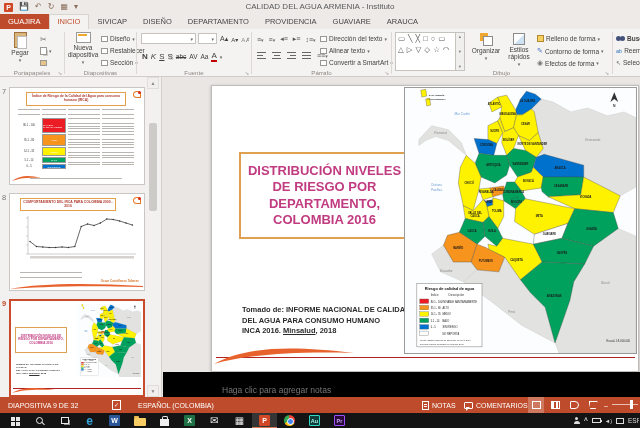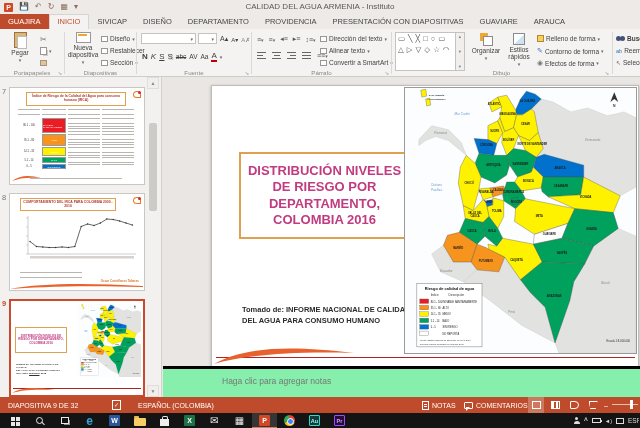--- a/index.html
+++ b/index.html
@@ -62,21 +62,21 @@
   
   #editor{position:absolute;left:163px;top:0;right:0;height:100%}
   #slide{position:absolute;left:48px;top:8px;width:428px;height:287px;background:#fff;border:1px solid #BFBCBA;box-shadow:0 1px 3px rgba(0,0,0,.25)}
   #slide-titlebox{position:absolute;left:27px;top:66px;width:171px;height:87px;border:2px solid #DFA050;background:#fff;display:flex;align-items:center;justify-content:center;text-align:center;font-size:13px;font-weight:bold;color:#C13B80;line-height:1.25;padding:2px}
   #slide-source{position:absolute;left:30px;top:219px;width:190px;font-size:7.5px;color:#2B2B2B;font-weight:600;line-height:1.4}
   #slide-source u{text-decoration:underline}
   .map-frame{position:absolute;right:1px;top:1px;width:233px;height:267px;background:#FBFDFF;border:1px solid #9A9A9A}
   #slide-redline{position:absolute;left:4px;top:271px;right:3px;height:1px;background:#B22222}
   #slide-swoosh{position:absolute;left:2px;bottom:6px}
   
-  #notespane{position:absolute;left:0;right:0;bottom:0;height:31px;background:#86efac;border-top:3px solid #000000}
+  #notespane{position:absolute;left:0;right:0;bottom:0;height:25px;background:#000000;border-top:6px solid #000000}
   #notespane .ph{padding-left:59px;line-height:24px;font-size:8.5px;color:#767676}
   
   #statusbar{position:relative;height:16px;background:#BE4B2B;color:#fff;font-size:7px}
   .sb{position:absolute;top:0;height:16px;display:flex;align-items:center;gap:3px;white-space:nowrap}
   .ic-spell{width:9px;height:10px;background:transparent;border:1px solid #fff;font-size:6px;line-height:8px;text-align:center;color:#fff}
   .ic-page{width:7px;height:9px;border:1px solid #fff;background:transparent;position:relative}
   .ic-page::after{content:'';position:absolute;left:1px;top:2px;width:3px;height:1px;background:#fff;box-shadow:0 2px 0 #fff}
   .ic-bubble{width:9px;height:7px;border:1px solid #fff;border-radius:1px;position:relative}
   .ic-bubble::after{content:'';position:absolute;left:1px;bottom:-3px;border:2px solid transparent;border-top-color:#fff;border-left-color:#fff;width:0;height:0}
   .viewbtn{width:16px;height:16px;display:flex;align-items:center;justify-content:center}
@@ -126,21 +126,20 @@
   <div id="title-text">CALIDAD DEL AGUA ARMENIA - Instituto</div>
 </div>
 
 <div id="tabrow">
     <div class="tab file">GUAJIRA</div>
     <div class="tab active">INICIO</div>
     <div class="tab">SIVICAP</div>
     <div class="tab">DISEÑO</div>
     <div class="tab">DEPARTAMENTO</div>
     <div class="tab">PROVIDENCIA</div>
-    <div class="tab">PRESENTACIÓN CON DIAPOSITIVAS</div>
     <div class="tab">GUAVIARE</div>
     <div class="tab">ARAUCA</div>
   </div>
 
 <div id="ribbon">
 
   <div class="grp" style="left:0;width:64px">
     <div class="bigbtn" style="left:6px;top:3px;width:28px">
       <span class="ic-paste"></span>
       <span>Pegar</span>
@@ -557,20 +556,21 @@
       <div class="scr-btn" style="bottom:0">▼</div>
     </div>
   </div>
 
   <div id="editor">
     <div id="slide">
       <div id="slide-titlebox">DISTRIBUCIÓN NIVELES DE RIESGO POR DEPARTAMENTO, COLOMBIA 2016</div>
       <div id="slide-source">
         <div>Tomado de: INFORME NACIONAL DE CALIDAD</div>
         <div>DEL AGUA PARA CONSUMO HUMANO</div>
+        <div><span>INCA 2016. </span><u>Minsalud</u><span>, 2018</span></div>
       </div>
       <div class="map-frame">
         <svg id="map-main" viewBox="0 0 234 268" width="231" height="265">
             <rect x="0" y="0" width="234" height="268" fill="#FBFDFF"></rect>
             <polygon points="14,52 27,38 44,42 57,55 62,68 55,62 44,53 31,49 21,53 14,58" fill="#E2E2E0" stroke="#C6C6C4" stroke-width="0.4"></polygon>
             <text x="36" y="46" font-family="Liberation Sans, DejaVu Sans, sans-serif" font-size="3.4" font-style="italic" fill="#8A8A8A" text-anchor="middle">Panamá</text>
             <polygon points="128,21 131,24 135,45 140,61 133,70 141,67 181,78 181,90 218,109 234,100 234,30 222,24 205,28 185,20 168,24 150,14 138,11" fill="#E2E2E0" stroke="#C6C6C4" stroke-width="0.4"></polygon>
             <text x="190" y="53" font-family="Liberation Sans, DejaVu Sans, sans-serif" font-size="3.4" font-style="italic" fill="#8A8A8A" text-anchor="middle">Venezuela</text>
             <polygon points="27,168 39,159 49,176 67,176 73,184 59,196 36,186" fill="#E2E2E0" stroke="#C6C6C4" stroke-width="0.4"></polygon>
             <text x="42" y="186" font-family="Liberation Sans, DejaVu Sans, sans-serif" font-size="3.4" font-style="italic" fill="#8A8A8A" text-anchor="middle">Ecuador</text>

